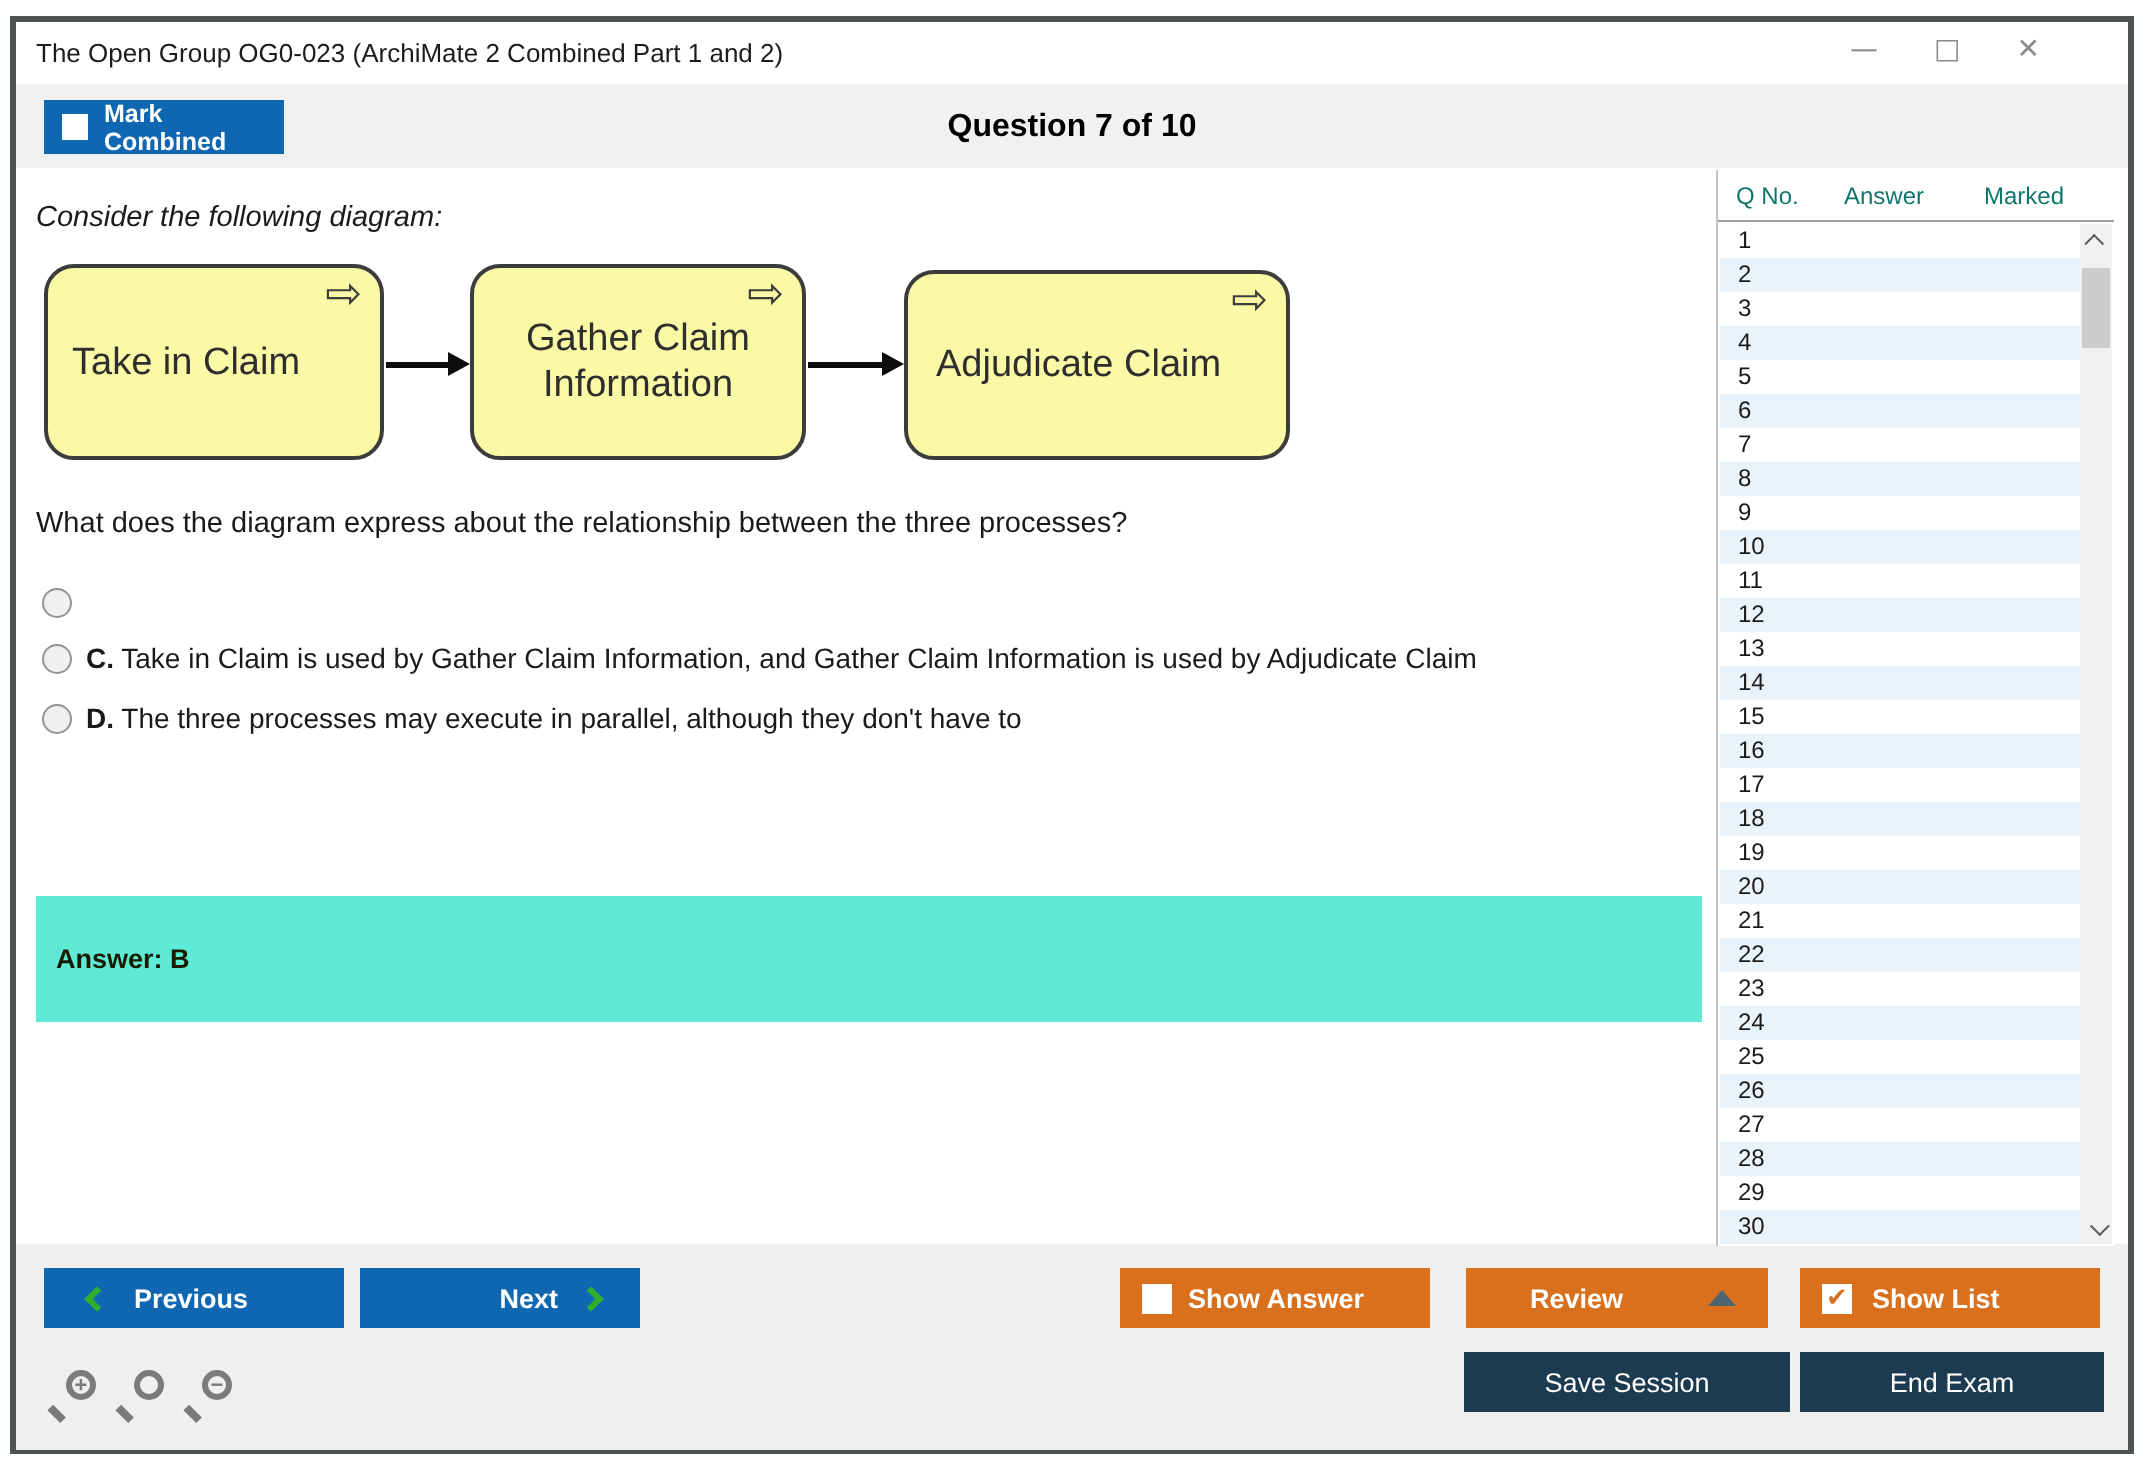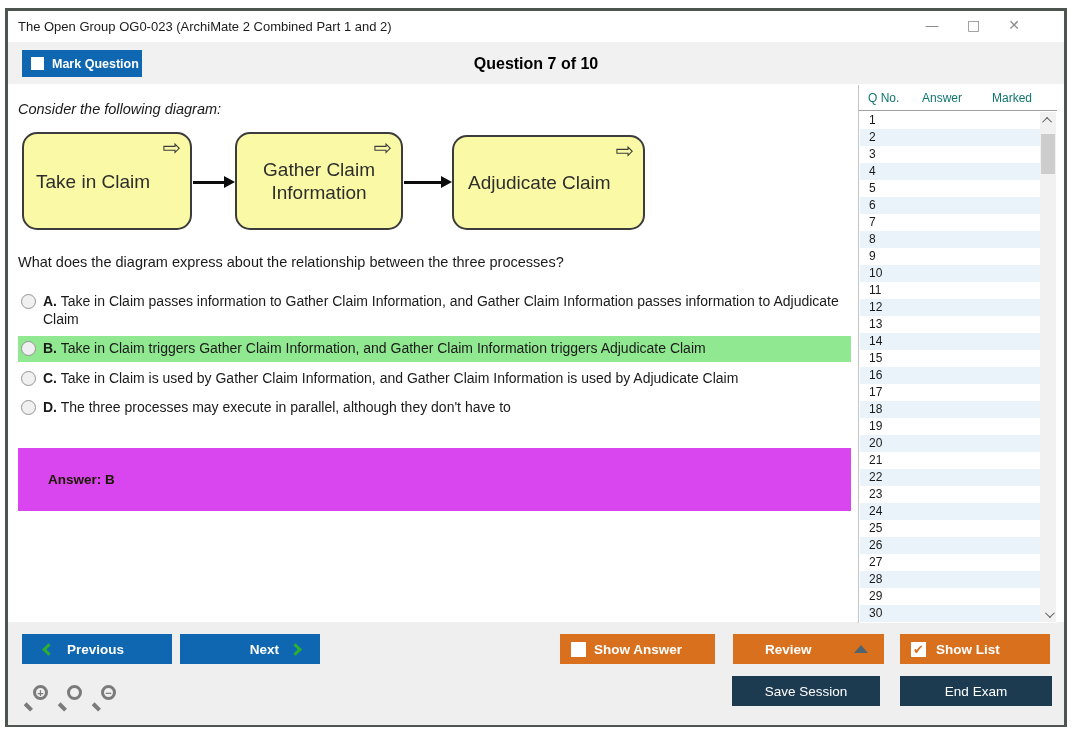--- a/index.html
+++ b/index.html
@@ -35,21 +35,21 @@
 
   .prompt { left:18px; top:254px; font-size:14.5px; color:#1a1a1a; z-index:2; }
 
   .options { left:18px; top:289px; width:833px; z-index:2; }
   .option { display:flex; align-items:flex-start; padding:4px 8px 4px 3px; margin-bottom:4px; cursor:pointer; }
   .option.highlight { background:#90e890; }
   .radio { width:15px; height:15px; border:1px solid #949494; border-radius:50%; background:#f0f0f0; flex:0 0 auto; margin-right:7px; margin-top:1px; }
   .opt-text { font-size:14px; line-height:17.5px; color:#1a1a1a; }
   .opt-text b { font-weight:bold; }
 
-  .answer-box { left:18px; top:448px; width:833px; height:63px; background:#d946ef; display:flex; align-items:center; padding-left:30px; z-index:2; }
+  .answer-box { left:18px; top:448px; width:833px; height:63px; background:#5eead4; display:flex; align-items:center; padding-left:10px; z-index:2; }
   .answer-box span { font-size:13.5px; font-weight:bold; color:#1a1a00; }
 
   
   .qlist { left:858px; top:85px; width:199px; height:538px; border-left:1px solid #c4c4c4; background:#ffffff; z-index:2; }
   .qlist-header { display:flex; height:26px; align-items:center; border-bottom:1px solid #9f9f9f; font-size:12px; color:#0f766e; padding-left:9px; }
   .qlist-header .c1 { width:54px; }
   .qlist-header .c2 { width:70px; }
   .qlist-header .c3 { width:56px; }
   .qrows { position:absolute; left:1px; top:27px; width:182px; }
   .qrow { height:17px; line-height:17px; font-size:12px; color:#1a1a1a; padding-left:9px; cursor:pointer; background:#ffffff; }
@@ -76,21 +76,21 @@
   .chev-green.left  { transform:rotate(45deg); }
   .chev-green.right { transform:rotate(225deg); }
 
   .show-answer-btn { left:560px; top:634px; width:155px; padding-left:11px; gap:8px; }
   .review-btn { left:733px; top:634px; width:151px; padding-left:32px; }
   .show-list-btn { left:900px; top:634px; width:150px; padding-left:11px; gap:10px; }
   .cbox15 { width:15px; height:15px; background:#ffffff; flex:0 0 auto; display:flex; align-items:center; justify-content:center; }
   .cbox15 .check { color:#d9701e; font-size:13px; line-height:13px; font-weight:bold; font-family:"DejaVu Sans", sans-serif; }
   .tri-up { position:absolute; right:16px; top:11px; width:0; height:0; border-left:7px solid transparent; border-right:7px solid transparent; border-bottom:8px solid #4e6470; }
 
-  .save-btn { left:732px; top:676px; width:148px;text-align:center; }
+  .save-btn { left:732px; top:676px; width:163px;text-align:center; }
   .end-btn { left:900px; top:676px; width:152px; }
 
   
   .zoom-tools { left:24px; top:685px; display:flex; gap:9px; z-index:2; }
   .mag { position:relative; width:25px; height:27px; cursor:pointer; }
   .lens { position:absolute; top:0; right:1px; width:15px; height:15px; border:3px solid #7b7b7b; border-radius:50%; display:flex; align-items:center; justify-content:center; }
   .lens .sign { font-size:11px; font-weight:bold; color:#7b7b7b; line-height:10px; }
   .handle { position:absolute; left:0px; bottom:4px; width:9px; height:3.5px; background:#7b7b7b; transform:rotate(45deg); }
 </style>
 </head>
@@ -101,21 +101,21 @@
 <div class="abs title-text">The Open Group OG0-023 (ArchiMate 2 Combined Part 1 and 2)</div>
 <div class="abs win-controls">
   <span class="win-btn">—</span>
   <span class="win-btn">□</span>
   <span class="win-btn">✕</span>
 </div>
 
 <div class="abs header-strip"></div>
 <div class="abs mark-btn">
   <span class="cbox"></span>
-  <span class="lbl">Mark Question</span>
+  <span class="lbl">Mark Combined</span>
 </div>
 <div class="abs q-counter">Question 7 of 10</div>
 
 <div class="abs intro">Consider the following diagram:</div>
 
 <div class="abs dboxes">
     <div class="dbox">
     <span class="proc-icon">⇨</span>
     <span class="dbox-label">Take in Claim</span>
   </div>
@@ -129,25 +129,20 @@
   </div>
   </div>
 <div class="abs connector conn1"></div>
 <div class="abs connector conn2"></div>
 
 <div class="abs prompt">What does the diagram express about the relationship between the three processes?</div>
 
 <div class="abs options">
     <div class="option">
     <span class="radio"></span>
-    <span class="opt-text"><b>A.</b> <span>Take in Claim passes information to Gather Claim Information, and Gather Claim Information passes information to Adjudicate Claim</span></span>
-  </div>
-    <div class="option alt highlight">
-    <span class="radio"></span>
-    <span class="opt-text"><b>B.</b> <span>Take in Claim triggers Gather Claim Information, and Gather Claim Information triggers Adjudicate Claim</span></span>
   </div>
     <div class="option">
     <span class="radio"></span>
     <span class="opt-text"><b>C.</b> <span>Take in Claim is used by Gather Claim Information, and Gather Claim Information is used by Adjudicate Claim</span></span>
   </div>
     <div class="option alt">
     <span class="radio"></span>
     <span class="opt-text"><b>D.</b> <span>The three processes may execute in parallel, although they don't have to</span></span>
   </div>
   </div>

